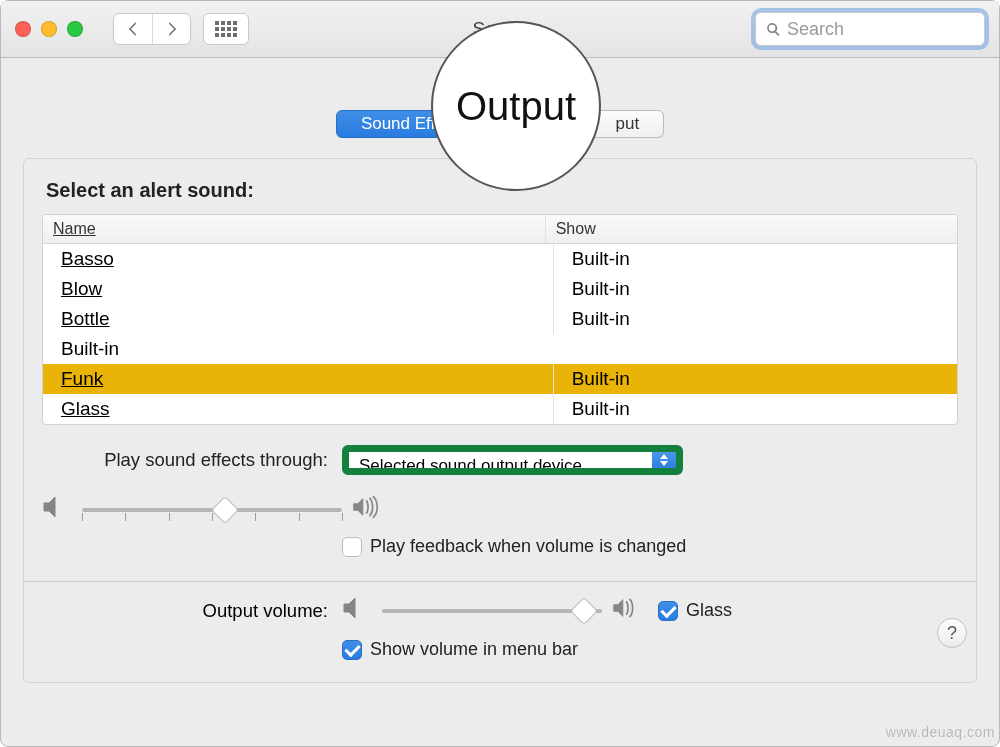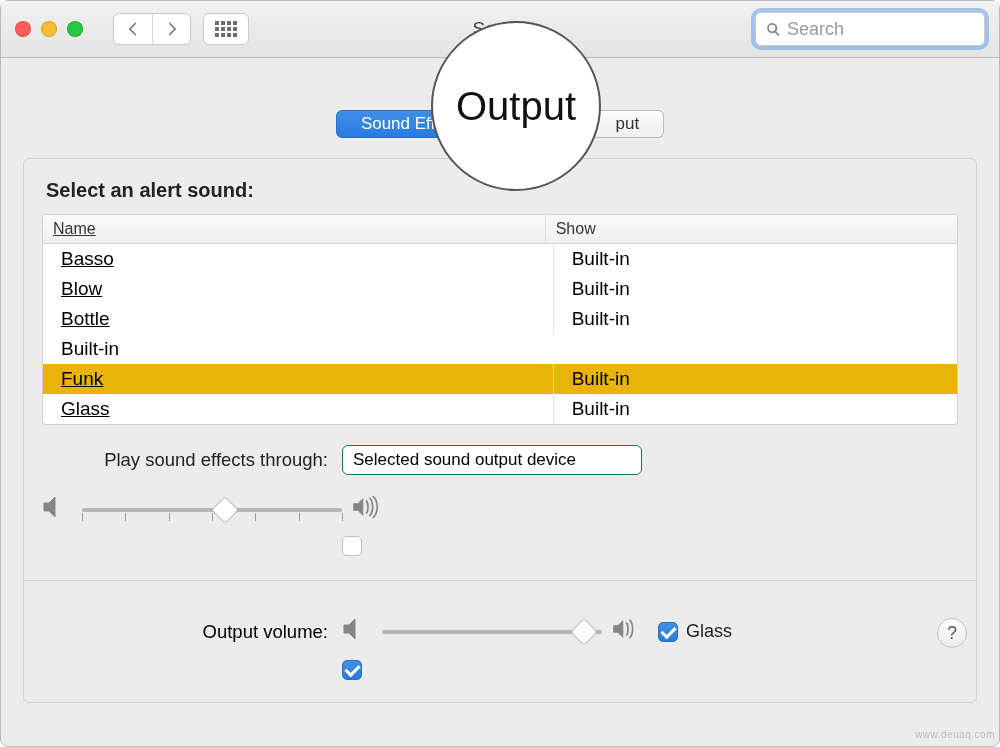--- a/index.html
+++ b/index.html
@@ -159,27 +159,26 @@
 .formrow .label {
   width: 300px;
   text-align: right;
   padding-right: 14px;
   font-size: 18.5px;
   color: #222;
 }
 .formrow .ctrl { flex: 1; display: flex; align-items: center; }
 
 .select {
-  width: 300px; height: 30px;
-  border: 1px solid #15803d;
+  width: 341px; height: 30px;
+  border: 7px solid #15803d;
   border-radius: 6px;
   background: #fff;
   display: flex;
   overflow: hidden;
-  flex-direction: column;
 }
 .select .val {
   flex: 1;
   padding: 0 10px;
   line-height: 28px;
   font-size: 17px;
 }
 .select .arrow {
   width: 24px;
   background: linear-gradient(#4b97ea, #2d7fe2);
@@ -238,21 +237,21 @@
   border: 1px solid #c0c0c0;
   background: linear-gradient(#fefefe,#ececec);
   display: flex; align-items: center; justify-content: center;
   font-size: 18px;
   color: #555;
 }
 
 .bottomrow {
   display: flex;
   align-items: center;
-  margin-top: 36px;
+  margin-top: 14px;
 }
 .bottomrow .label { width: 300px; text-align: right; padding-right: 14px; font-size: 18.5px; }
 
 .separator {
   height: 0;
   border-top: 1px solid #cfcfcf;
   margin: 24px -18px 0 -18px;
 }
 
 
@@ -268,21 +267,21 @@
 }
 .magnifier span {
   font-size: 40px;
   font-weight: 400;
   color: #111;
 }
 
 .watermark {
   position: absolute;
   right: 4px; bottom: 6px;
-  font-size: 10px;
+  font-size: 14px;
   color: rgba(0,0,0,0.22);
   letter-spacing: 0.5px;
 }
 
 </style>
 </head>
 <body>
 
 <div class="window">
 
@@ -409,20 +408,21 @@
                 <path fill="none" stroke-width="2" d="M17 4c3 3 3 13 0 16M21 1c5 5 5 17 0 22M25 -1c7 6 7 20 0 26"></path>
               </svg>
           </span>
         </div>
       </div>
 
       <div class="formrow" style="margin-top:12px">
         <div class="label"></div>
         <div class="ctrl">
           <div class="checkbox"></div>
+          <span class="cb-label">Play feedback when volume is changed</span>
         </div>
       </div>
 
       <div class="separator"></div>
 
       <div class="bottomrow">
         <div class="label">Output volume:</div>
         <span class="speaker">
           <svg viewBox="0 0 30 24">
               <path d="M2 8h5l6-6v20l-6-6H2z"></path>
@@ -440,20 +440,21 @@
         </span>
         <div style="width:16px"></div>
         <div class="checkbox on"></div>
         <span class="cb-label">Glass</span>
       </div>
 
       <div class="formrow" style="margin-top:14px">
         <div class="label"></div>
         <div class="ctrl">
           <div class="checkbox on"></div>
+          <span class="cb-label">Show volume in menu bar</span>
         </div>
       </div>
 
     </div>
   </div>
 
   <div class="helpbtn">?</div>
 
   <div class="magnifier">
     <span>Output</span>

